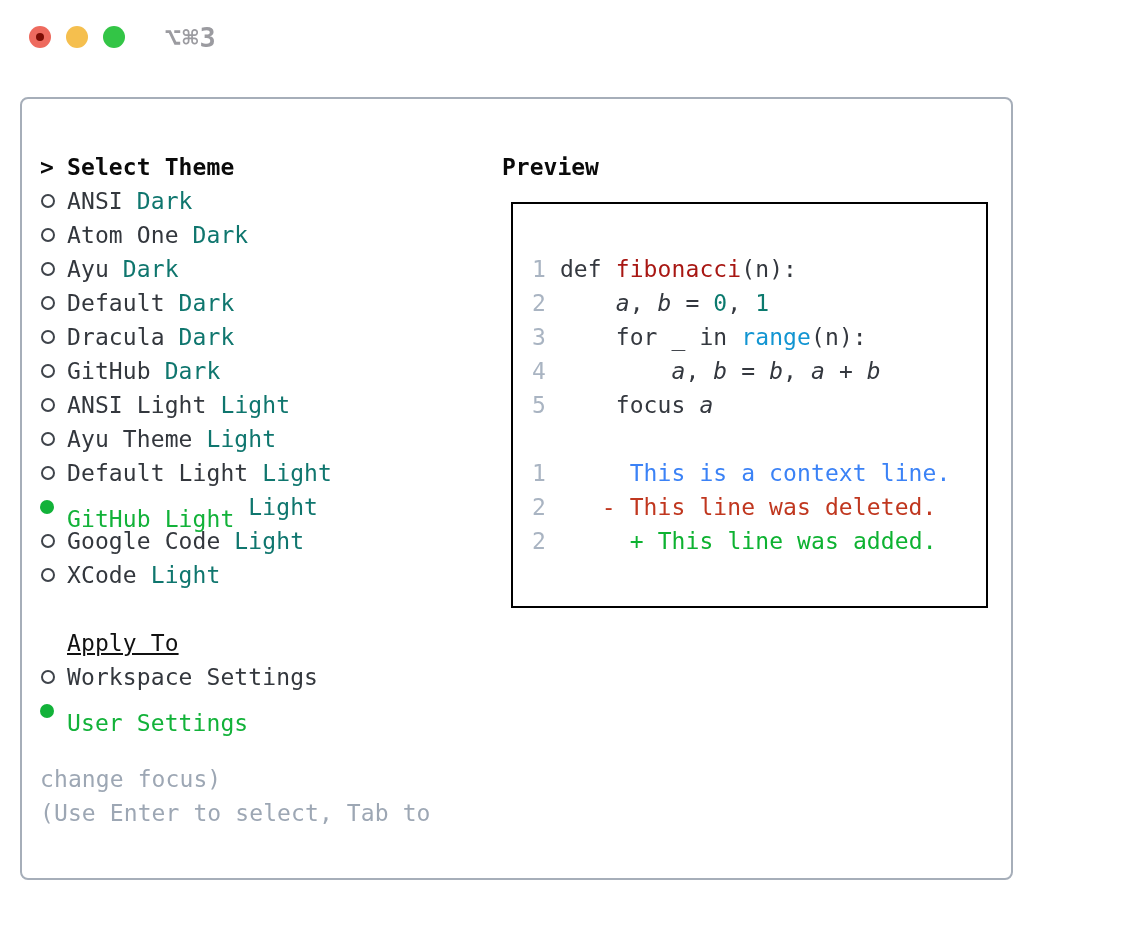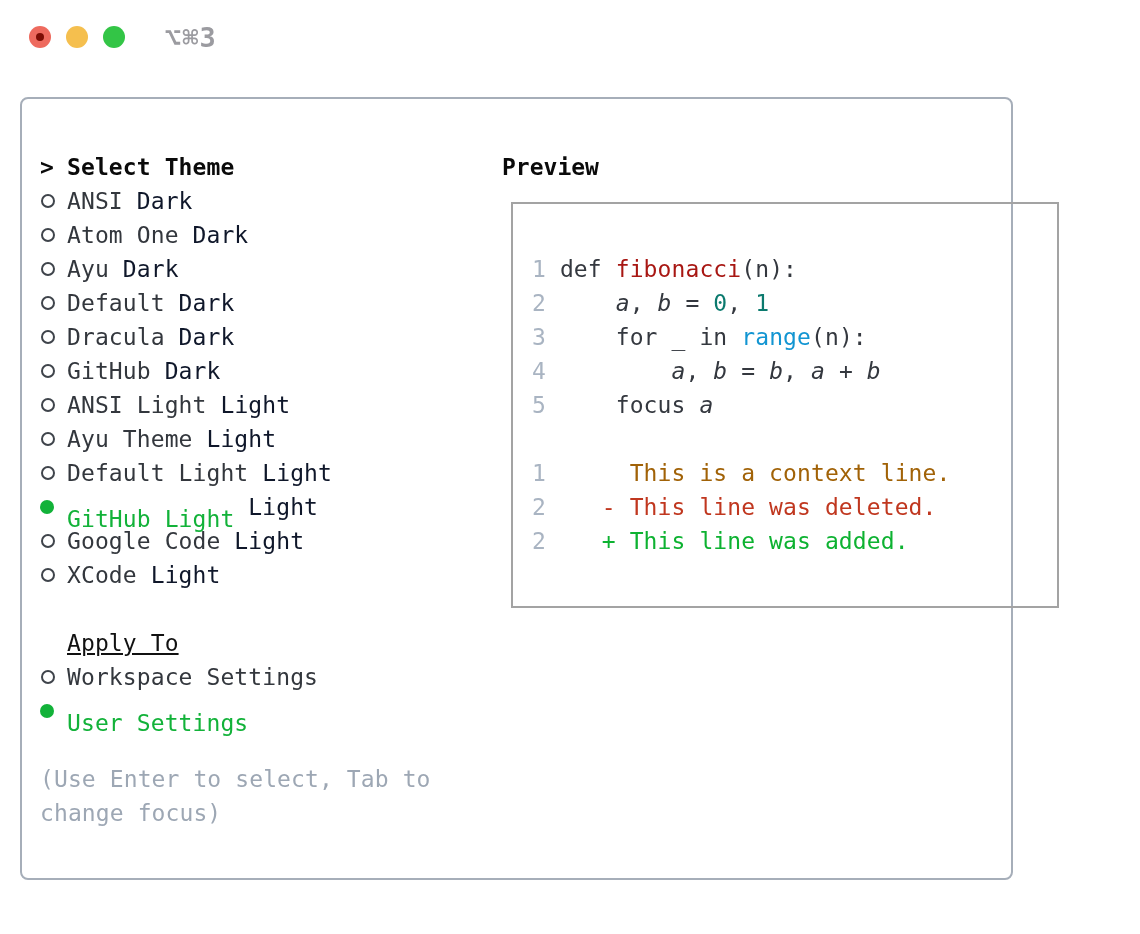--- a/index.html
+++ b/index.html
@@ -94,62 +94,62 @@
     font-weight: bold;
     color: #0a0a0a;
   }
   .apply-title {
     font-weight: normal;
     color: #111111;
     text-decoration: underline;
   }
   .item-name { color: #33373d; }
   .item-name.selected { color: #12b239; margin-top: 12px; }
-  .item-tag { color: #0f172a; }
+  .item-tag { color: #0f766e; }
   .theme-list { position: absolute; left: 18px; top: 51px; }
   .apply     { position: absolute; left: 18px; top: 527px; }
   .hint      { position: absolute; left: 18px; top: 663px; color: #9da7b4; }
   .hint-line {
     height: 34px; line-height: 34px;
     font-size: 23px; letter-spacing: 0.1px;
     white-space: pre;
   }
   
   .preview-title {
     position: absolute;
     left: 480px; top: 51px;
     height: 34px; line-height: 34px;
     font-size: 23px;
     font-weight: bold;
     color: #0a0a0a;
   }
   .preview-box {
     position: absolute;
     left: 489px; top: 103px;
-    width: 548px; height: 406px;
-    border: 2px solid #a3a3a3;
+    width: 477px; height: 406px;
+    border: 2px solid #000000;
     box-sizing: border-box;
     overflow: hidden;
     padding: 48px 0 0 19px;
   }
   .code-line {
     height: 34px; line-height: 34px;
     font-size: 23px;
     letter-spacing: 0.1px;
     white-space: pre;
   }
   .seg-num     { color: #a9b4c2; }
   .seg-plain   { color: #34383f; }
   .seg-func    { color: #a81713; }
   .seg-numlit  { color: #0b7a6e; }
   .seg-builtin { color: #1295d2; text-align: center; }
   .seg-var     { color: #34383f; font-style: italic; }
-  .seg-ctx     { color: #a16207; }
+  .seg-ctx     { color: #3b82f6; }
   .seg-del     { color: #c0371f; }
-  .seg-add     { color: #0db231; }
+  .seg-add     { color: #0db231; margin-left: 28px; }
 </style>
 </head>
 <body>
 
 <div class="window">
 
   <div class="titlebar">
     <span class="light red">
       <span class="dot"></span>
     </span>
@@ -212,22 +212,22 @@
           <div class="row option-item">
     <span class="marker"><span class="radio"></span></span><span class="item-name">Workspace Settings</span>
   </div>
           <div class="row option-item">
     <span class="marker"><span class="radio selected"></span></span><span class="item-name selected">User Settings</span>
   </div>
         </div>
     </div>
 
     <div class="hint">
+      <div class="hint-line">change focus)</div>
       <div class="hint-line">(Use Enter to select, Tab to</div>
-      <div class="hint-line">change focus)</div>
     </div>
 
     <div class="preview-title">Preview</div>
 
     <div class="preview-box">
       <div id="code-lines">
           <div class="code-line"><span class="seg-num">1</span><span class="seg-plain"> </span><span class="seg-plain">def </span><span class="seg-func">fibonacci</span><span class="seg-plain">(n):</span></div>
           <div class="code-line"><span class="seg-num">2</span><span class="seg-plain">     </span><span class="seg-var">a</span><span class="seg-plain">, </span><span class="seg-var">b</span><span class="seg-plain"> = </span><span class="seg-numlit">0</span><span class="seg-plain">, </span><span class="seg-numlit">1</span></div>
           <div class="code-line"><span class="seg-num">3</span><span class="seg-plain">     </span><span class="seg-plain">for _ in </span><span class="seg-builtin">range</span><span class="seg-plain">(n):</span></div>
           <div class="code-line"><span class="seg-num">4</span><span class="seg-plain">         </span><span class="seg-var">a</span><span class="seg-plain">, </span><span class="seg-var">b</span><span class="seg-plain"> = </span><span class="seg-var">b</span><span class="seg-plain">, </span><span class="seg-var">a</span><span class="seg-plain"> + </span><span class="seg-var">b</span></div>

